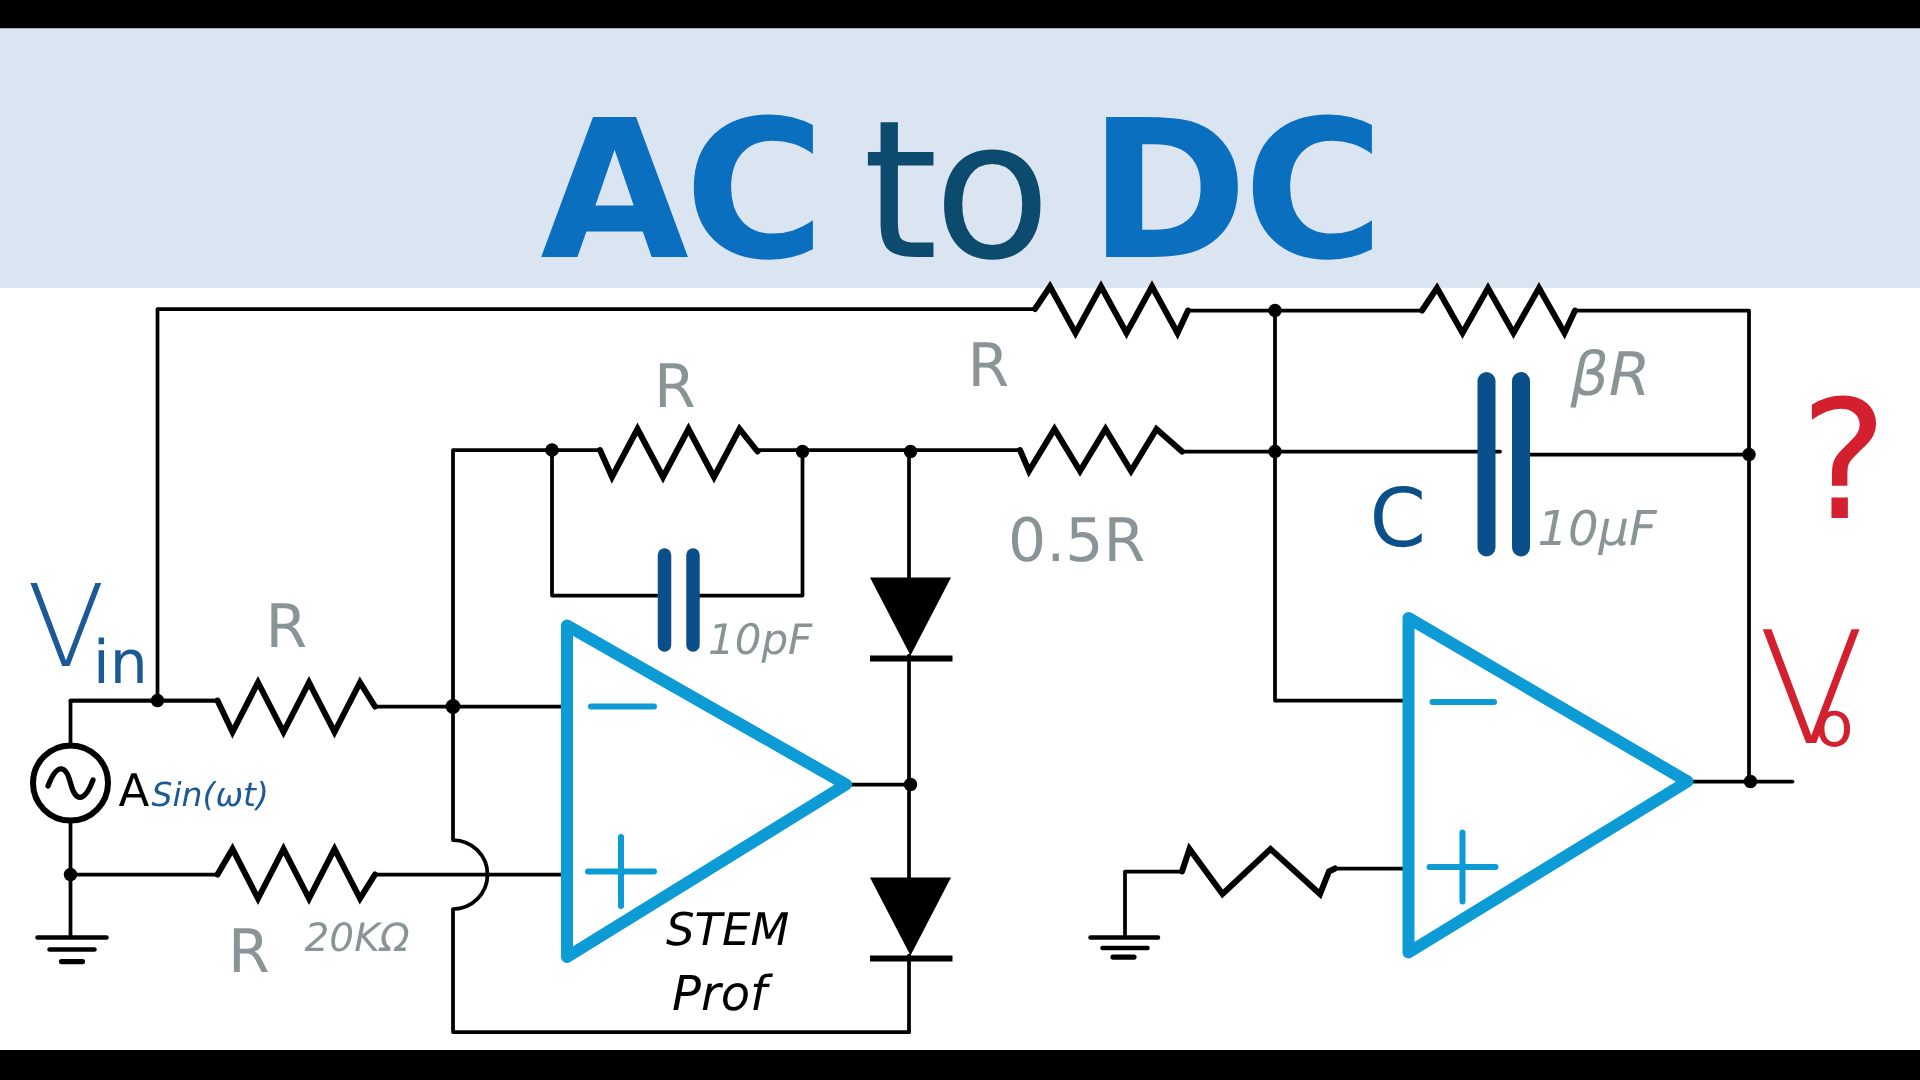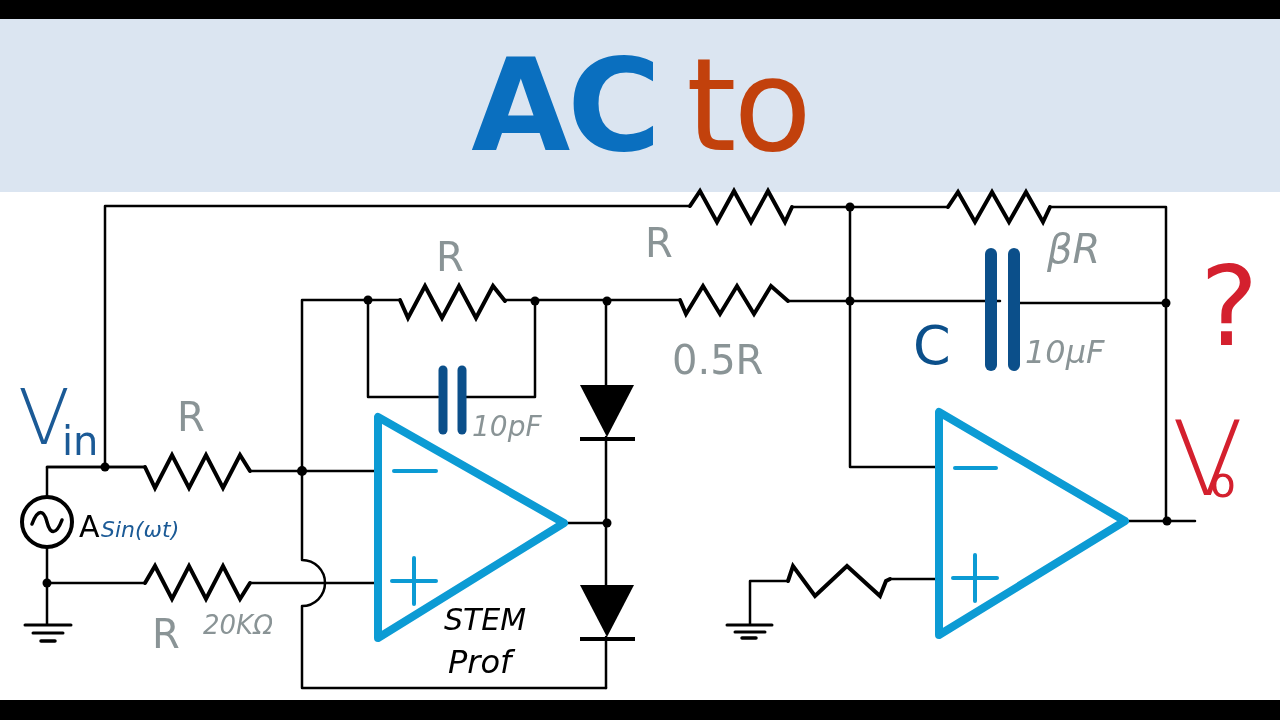--- a/index.html
+++ b/index.html
@@ -8,28 +8,28 @@
       background: #ffffff;
     }
     .bar-top { position: absolute; left: 0; top: 0; width: 1280px; height: 19px; background: #000; }
     .bar-bottom { position: absolute; left: 0; top: 700px; width: 1280px; height: 20px; background: #000; }
     .title-band {
       position: absolute; left: 0; top: 19px; width: 1280px; height: 173px;
       background: #dbe5f1;
     }
     .title {
       position: absolute; left: 0; top: 19px; width: 1280px; height: 173px;
-      display: flex; align-items: center; justify-content: center;
+      display: flex; align-items: flex-end; justify-content: center;
       font-family: "DejaVu Sans", sans-serif; font-weight: bold;
       font-size: 128px; letter-spacing: -3px; line-height: 1;
       white-space: nowrap;
     }
     .title span { margin: 0 14px; }
     .t-blue { color: #0a6fbf; }
-    .t-black { color: #c2410c; }
+    .t-black { color: #0c4a6e; }
     .t-light { font-weight: normal; }
     svg.circuit { position: absolute; left: 0; top: 0; }
     .wire { stroke: #000; stroke-width: 2.5; fill: none; stroke-linecap: round; stroke-linejoin: round; }
     .res { stroke: #000; stroke-width: 4; fill: none; stroke-linejoin: miter; stroke-linecap: round; }
     .opamp { stroke: #0c9bd4; stroke-width: 8; fill: none; stroke-linejoin: round; stroke-linecap: round; }
     .opsign { stroke: #0c9bd4; stroke-width: 4; stroke-linecap: round; }
     .cap { stroke: #0b4f8a; stroke-width: 12; stroke-linecap: round; }
     .dot { fill: #000; }
     .lbl-grey { font-family: "DejaVu Sans", sans-serif; fill: #8a9496; }
     .lbl-blue { font-family: "DejaVu Sans", sans-serif; fill: #1b5a96; }
@@ -38,20 +38,21 @@
   </style>
 </head>
 <body>
 
 <div class="frame">
   <div class="bar-top"></div>
   <div class="title-band"></div>
   <div class="title">
     <span class="t-blue">AC</span>
     <span class="t-black t-light">to</span>
+    <span class="t-blue">DC</span>
   </div>
 
   <svg class="circuit" width="1280" height="720" viewBox="0 0 1280 720">
 
     <g>
 
       <polyline class="wire" points="105,467 105,206 690,206"></polyline>
       <line class="wire" x1="792" y1="207" x2="850" y2="207"></line>
 
       <line class="wire" x1="850" y1="207" x2="948" y2="207"></line>

